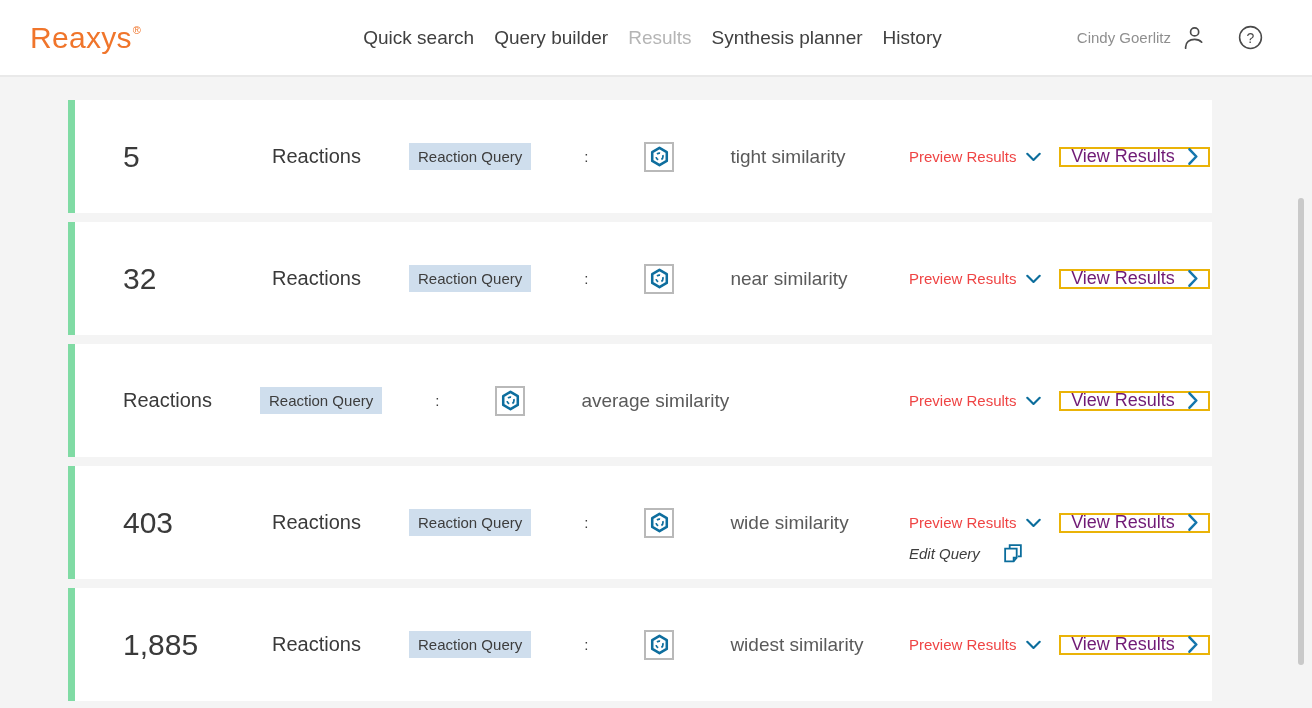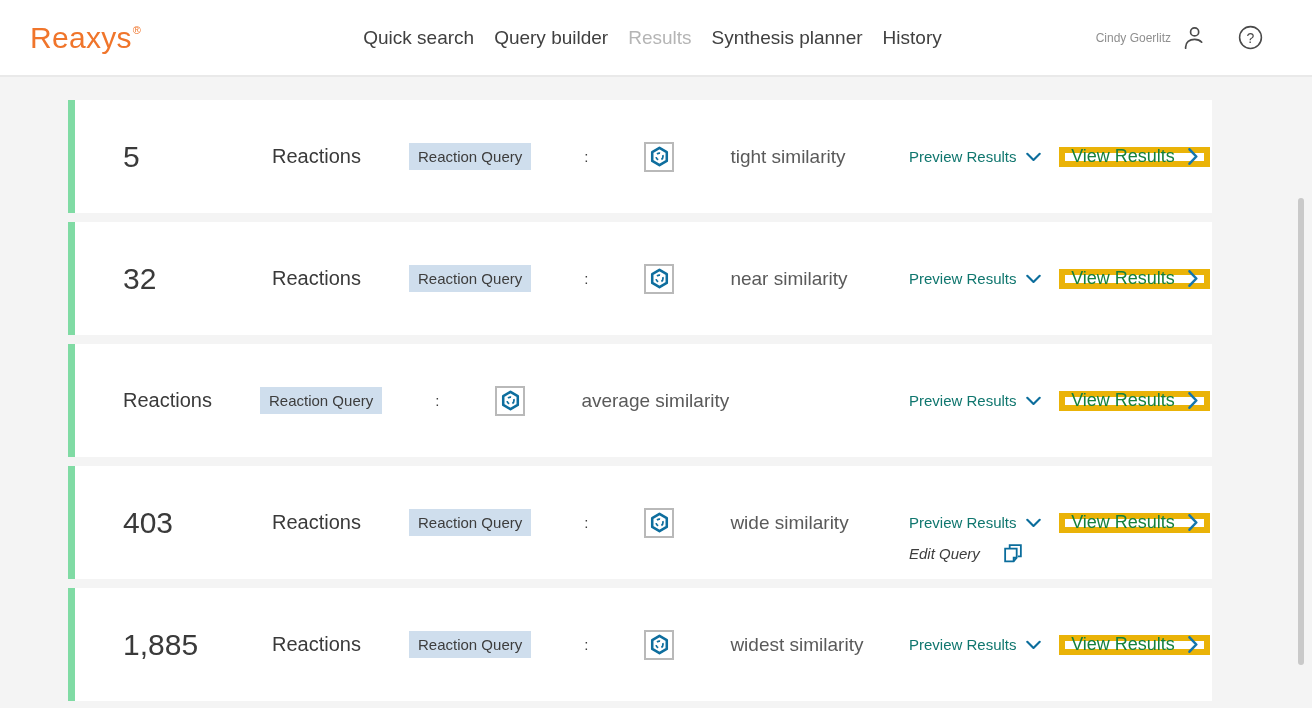--- a/index.html
+++ b/index.html
@@ -32,21 +32,21 @@
     display:flex;
     gap:20px;
     margin-left:222px;
     font-size:19px;
     color:#404040;
     white-space:nowrap;
   }
   .main-nav .nav-item { cursor:pointer; }
   .main-nav .nav-item.muted { color:#b5b5b5; cursor:default; }
   .user-area { margin-left:auto; display:flex; align-items:center; }
-  .user-name { font-size:12px; color:#8f8f8f; margin-right:9px; cursor:pointer; }
+  .user-name { font-size:15px; color:#8f8f8f; margin-right:9px; cursor:pointer; }
   .icon-btn { display:flex; align-items:center; cursor:pointer; }
   .help-wrap { margin-left:30px; }
   
   .results-area { padding:23px 0 0 68px; }
   .card {
     position:relative;
     width:1144px;
     height:113px;
     background:#ffffff;
     margin-bottom:9px;
@@ -76,44 +76,44 @@
     width:30px; height:30px;
     border:2px solid #b9b9b9;
     background:#fff;
     display:flex; align-items:center; justify-content:center;
     cursor:pointer;
     flex:0 0 auto;
   }
   .sim { margin-left:8px; font-size:19px; color:#5a5a5a; white-space:nowrap; }
   .links { width:150px; position:relative; display:flex; align-items:center; flex:0 0 150px; }
   .preview {
-    color:#0f766e;
+    color:#ef4444;
     font-size:15px;
     display:flex; align-items:center; gap:9px;
     cursor:pointer;
     white-space:nowrap;
   }
   .edit {
     position:absolute; left:0; top:30px;
     color:#3d3d3d;
     font-size:15px;
     display:flex; align-items:center; gap:24px;
     cursor:pointer;
     white-space:nowrap;
     font-style:italic;
   }
   .view-btn {
     width:151px; height:20px;
     flex:0 0 151px;
-    border:6px solid #eab308;
+    border:2px solid #eab308;
     background:#ffffff;
     display:flex; align-items:center; justify-content:center; gap:13px;
     font-family:"Liberation Sans", sans-serif;
     font-size:18px;
-    color:#15803d;
+    color:#701a75;
     cursor:pointer;
   }
   
   .scroll-thumb {
     position:absolute;
     right:8px; top:198px;
     width:6px; height:467px;
     background:#c9c9c9;
     border-radius:3px;
   }

